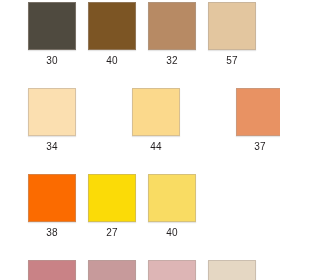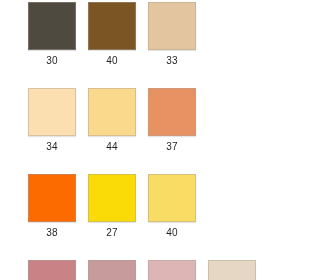--- a/index.html
+++ b/index.html
@@ -30,21 +30,21 @@
   }
 
   .swatch-row {
     display: flex;
     justify-content: flex-start;
     padding-left: 28px;
     box-sizing: border-box;
   }
 
   .swatch-row.row-0 { margin-top: 2px; }
-  .swatch-row.row-1 { margin-top: 21px; }
+  .swatch-row.row-1 { margin-top: 21px; gap: 44px; }
   .swatch-row.row-2 { margin-top: 21px; }
   .swatch-row.row-3 { margin-top: 21px; }
 
   .swatch-cell {
     width: 48px;
     margin-right: 12px;
     display: flex;
     flex-direction: column;
     align-items: center;
   }
@@ -80,22 +80,26 @@
     <div class="swatch-row row-0">
       <div class="swatch-cell">
         <div class="swatch-chip" style="background-color: rgb(79, 74, 63);"></div>
         <div class="swatch-label" style="color: rgb(35, 31, 32);">30</div>
       </div>
       <div class="swatch-cell">
         <div class="swatch-chip" style="background-color: rgb(124, 85, 36);"></div>
         <div class="swatch-label" style="color: rgb(35, 31, 32);">40</div>
       </div>
       <div class="swatch-cell">
+        <div class="swatch-chip" style="background-color: rgb(183, 138, 100);"></div>
+        <div class="swatch-label" style="color: rgb(35, 31, 32);">32</div>
+      </div>
+      <div class="swatch-cell">
         <div class="swatch-chip" style="background-color: rgb(227, 198, 159);"></div>
-        <div class="swatch-label" style="color: rgb(35, 31, 32);">33</div>
+        <div class="swatch-label" style="color: rgb(35, 31, 32);">57</div>
       </div>
     </div>
 
     <div class="swatch-row row-1">
       <div class="swatch-cell">
         <div class="swatch-chip" style="background-color: rgb(251, 223, 176);"></div>
         <div class="swatch-label" style="color: rgb(35, 31, 32);">34</div>
       </div>
       <div class="swatch-cell">
         <div class="swatch-chip" style="background-color: rgb(251, 217, 140);"></div>

